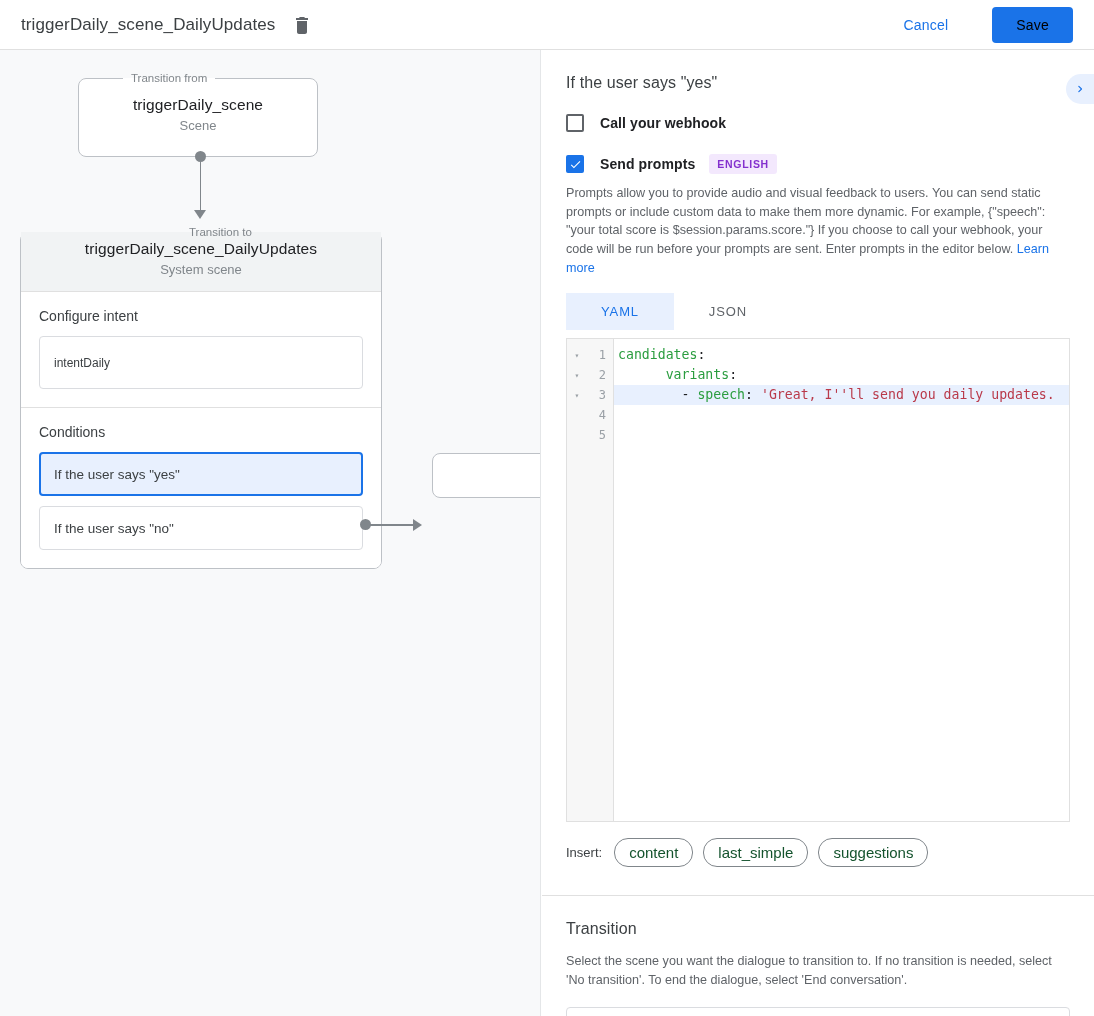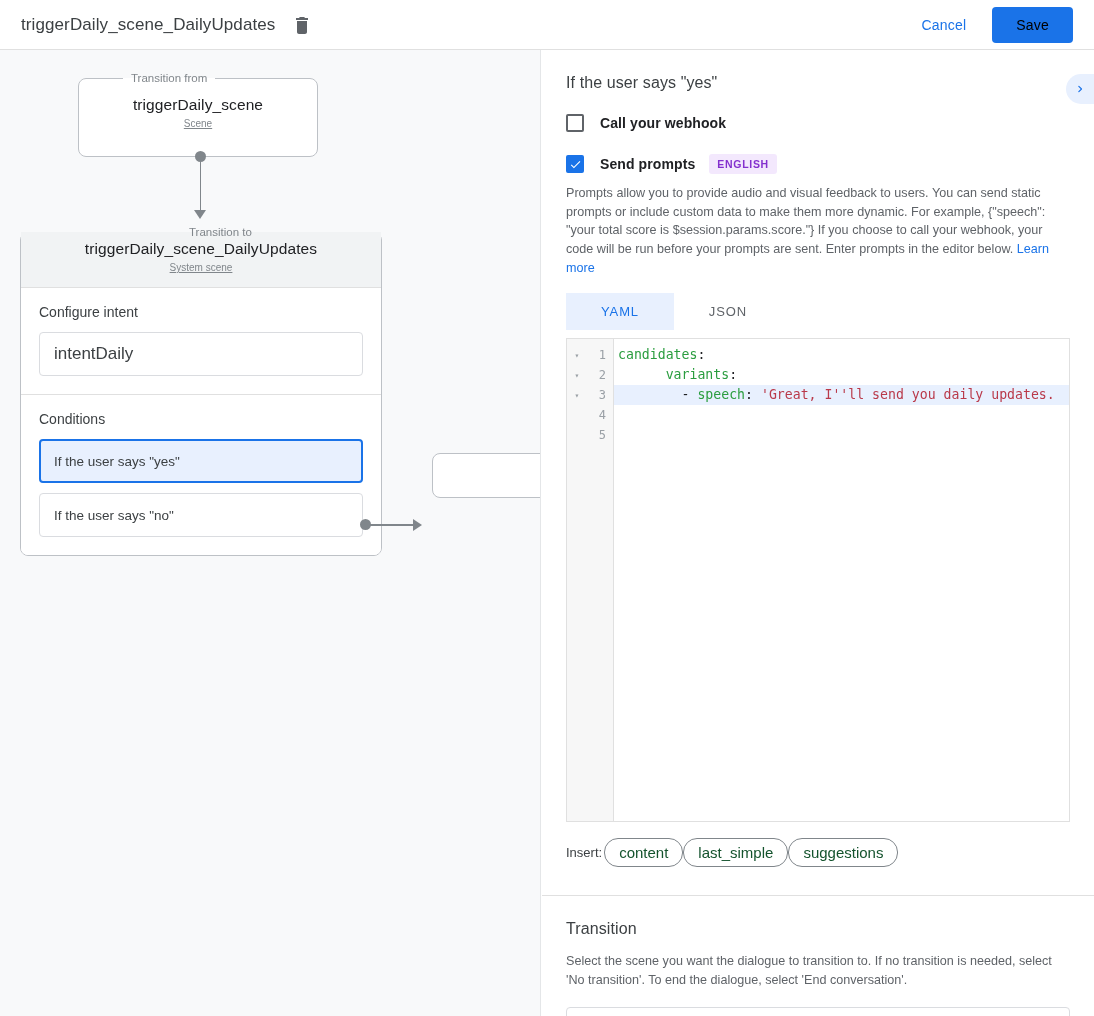--- a/index.html
+++ b/index.html
@@ -29,21 +29,21 @@
   }
   .trash-btn {
     margin-left: 14px;
     width: 26px; height: 26px;
     display: flex; align-items: center; justify-content: center;
     cursor: pointer; border-radius: 50%;
     background: transparent; border: none; padding: 0;
   }
   .topbar-actions {
     margin-left: auto; margin-right: 21px;
-    display: flex; align-items: center; gap: 18px;
+    display: flex; align-items: center; gap: 36px;
   }
   .cancel-btn {
     background: none; border: none;
     color: #1a73e8; font-size: 14px; font-weight: 500;
     font-family: "Liberation Sans", sans-serif;
     cursor: pointer; padding: 8px 8px; letter-spacing: .2px;
   }
   .save-btn {
     background: #1a73e8; border: none; border-radius: 4px;
     color: #000000; font-size: 14px; font-weight: 500;
@@ -79,21 +79,21 @@
     width: 240px; height: 85px;
   }
   .node-head {
     text-align: center;
     padding-top: 12px;
   }
   .node-title {
     font-size: 15.5px; color: #202124; letter-spacing: .1px;
   }
   .node-sub {
-    font-size: 10px; color: #80868b; margin-top: 4px; text-decoration: underline;
+    font-size: 13px; color: #80868b; margin-top: 4px;
   }
 
   
   .conn { position: absolute; }
   #conn-dot {
     left: 195px; top: 101px;
     width: 11px; height: 11px; border-radius: 50%;
     background: #80868b;
   }
   #conn-line {
@@ -139,24 +139,24 @@
     background: #ffffff;
   }
   .section:last-child { border-bottom: none; border-radius: 0 0 7px 7px; }
   .section-label {
     font-size: 14px; color: #3c4043; margin-bottom: 12px;
   }
   .field-box {
     border: 1px solid #dadce0;
     border-radius: 4px;
     background: #ffffff;
-    height: 44px;
+    height: 53px;
     display: flex; align-items: center;
     padding: 0 14px;
-    font-size: 17px; color: #3c4043;
+    font-size: 12px; color: #3c4043;
     cursor: pointer;
   }
   .cond-item {
     border: 1px solid #dadce0;
     border-radius: 4px;
     background: #ffffff;
     height: 44px;
     display: flex; align-items: center;
     padding: 0 14px;
     font-size: 13.5px; color: #3c4043;
@@ -329,20 +329,21 @@
     color: #202124;
   }
   .code-line.active { background: #e8f0fe; }
   .k { color: #2a9d3f; }
   .s { color: #b9394a; }
   .p { color: #202124; }
 
   .insert-row {
     display: flex; align-items: center;
     margin-top: 16px;
+    gap: 10px;
   }
   .insert-label { font-size: 13px; color: #3c4043; margin-right: 2px; }
   .chip {
     border: 1px solid #80868b;
     border-radius: 14px;
     padding: 5px 14px;
     font-size: 15px; color: #14532d;
     background: #ffffff;
     cursor: pointer;
     font-family: "Liberation Sans", sans-serif;

